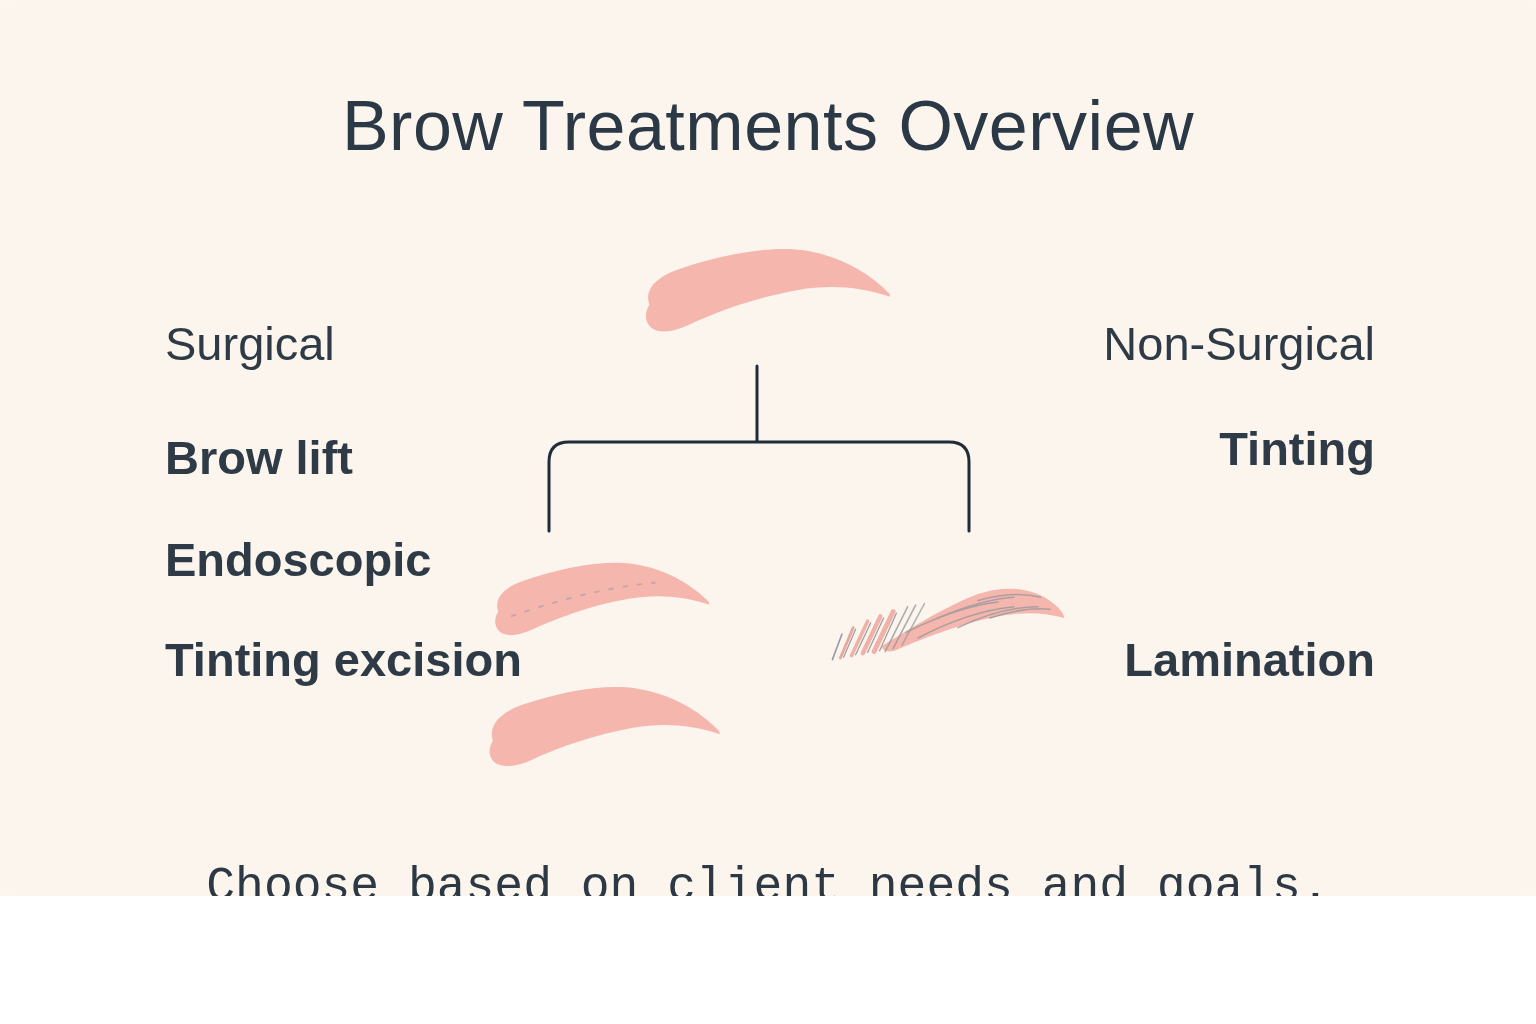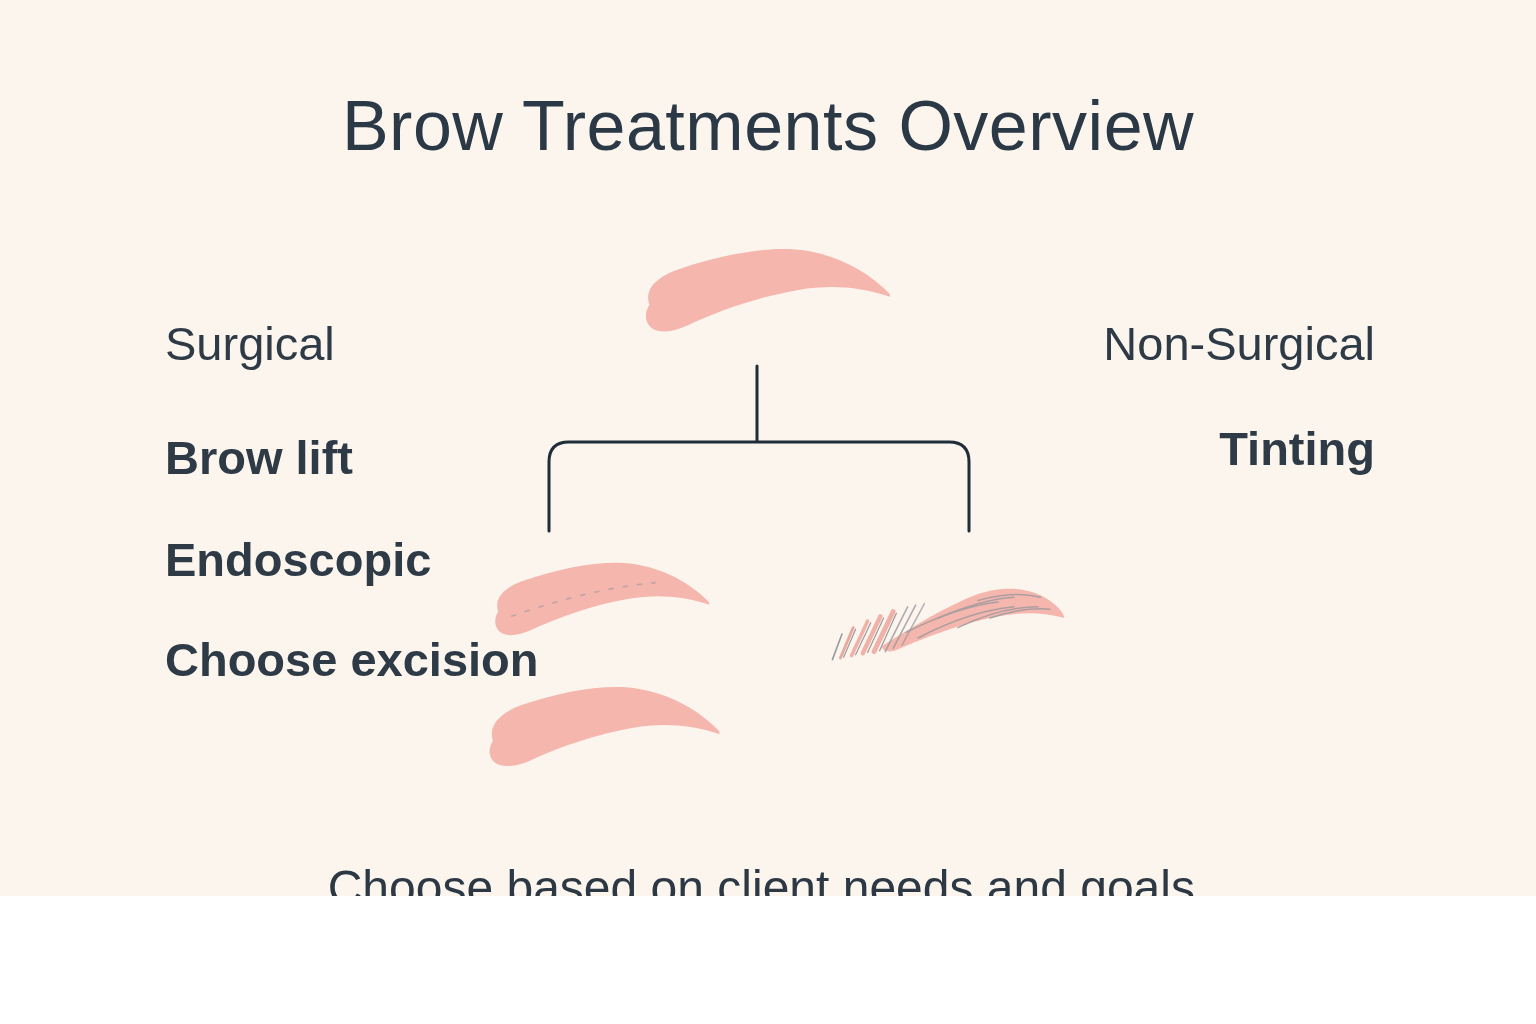--- a/index.html
+++ b/index.html
@@ -15,39 +15,40 @@
     position:absolute;left:0;top:86px;width:100%;
     text-align:center;font-size:70px;font-weight:500;
     letter-spacing:0.5px;color:#2b3845;
   }
   .col-header{position:absolute;font-size:47px;font-weight:400;white-space:nowrap;}
   .col-item{position:absolute;font-size:47px;font-weight:700;white-space:nowrap;}
   .left-col{left:165px;}
   .right-col{right:161px;text-align:right;}
   .caption{
     position:absolute;left:0;top:860px;width:100%;
-    text-align:center;font-size:48px;font-weight:400;color:#2c3944;
+    text-align:center;font-size:48px;font-weight:400;color:#2c3944;font-family:Liberation Mono, monospace;
   }
   .abs{position:absolute;}
   svg{display:block;}
 </style>
 </head>
 <body>
 
 <div class="canvas">
 
   <div class="title">Brow Treatments Overview</div>
 
   <div class="col-header left-col" style="top:316px;">Surgical</div>
   <div class="col-item left-col" style="top:430px;">Brow lift</div>
   <div class="col-item left-col" style="top:532px;">Endoscopic</div>
-  <div class="col-item left-col" style="top:632px;">Choose excision</div>
+  <div class="col-item left-col" style="top:632px;">Tinting excision</div>
 
   <div class="col-header right-col" style="top:316px;margin-left:39px;">Non-Surgical</div>
   <div class="col-item right-col" style="top:414px;margin-top:7px;">Tinting</div>
+  <div class="col-item right-col" style="top:632px;">Lamination</div>
 
   <svg class="abs" style="left:540px;top:360px;" width="440" height="180" viewBox="0 0 440 180" aria-hidden="true">
     <path d="M217 6 V82 M9 171 V102 Q9 82 29 82 H409 Q429 82 429 102 V171" fill="none" stroke="#1f2c39" stroke-width="3" stroke-linecap="round"></path>
   </svg>
 
   <svg class="abs" style="left:618px;top:244px;" width="288" height="104" viewBox="0 0 300 120" aria-hidden="true">
     <path d="M20 70 C14 52 28 38 54 29 C104 12 158 2 196 7 C238 13 272 32 297 57 L298 61
              C262 49 228 47 192 53 C146 61 100 77 64 94 C44 103 26 104 19 93 C14 85 16 77 20 70 Z" fill="#f5b6ad"></path>
   </svg>
 

